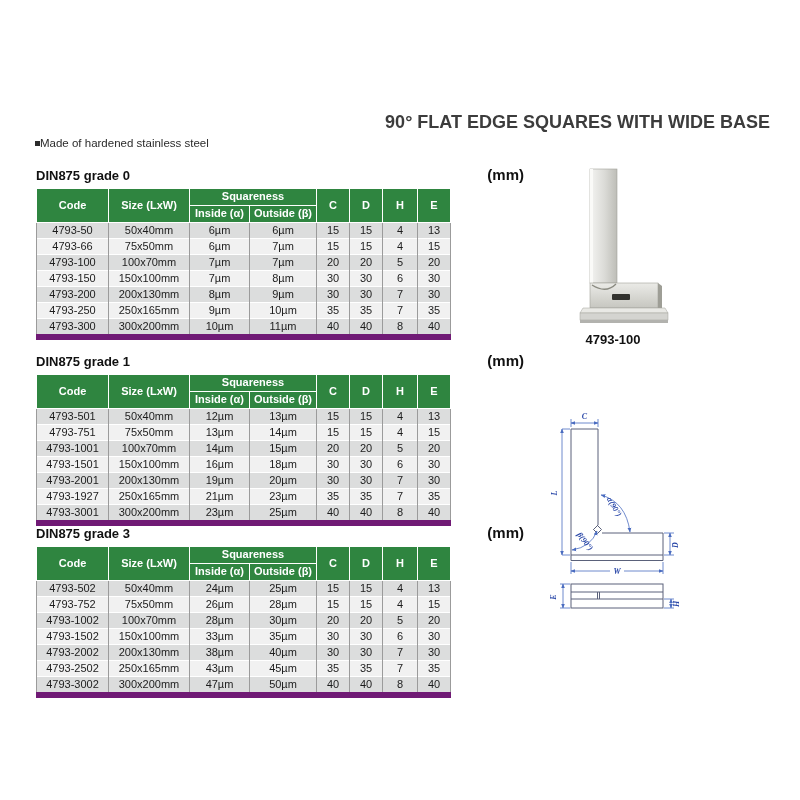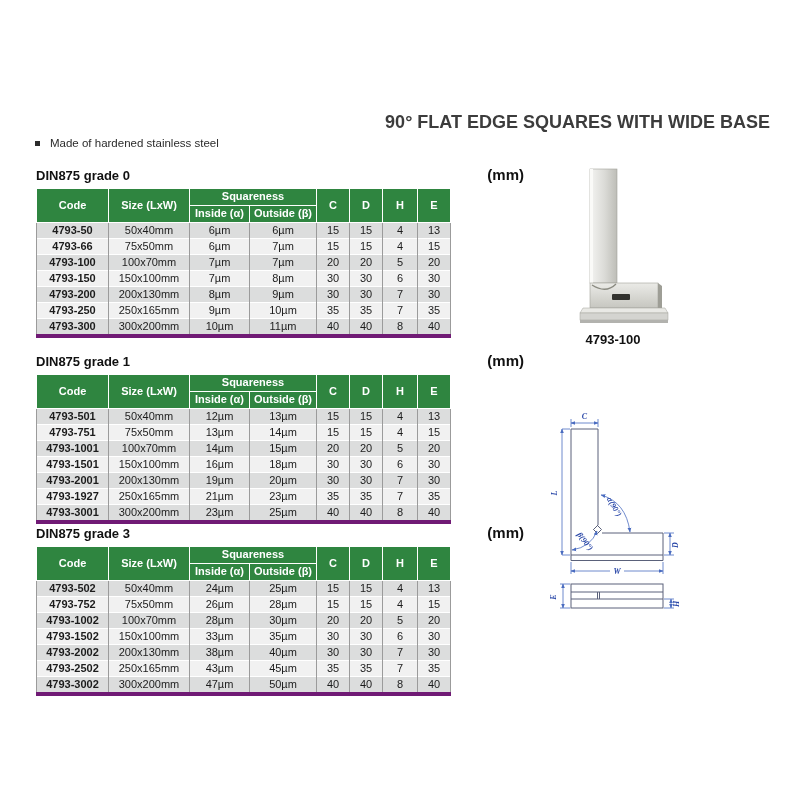--- a/index.html
+++ b/index.html
@@ -6,21 +6,21 @@
   body{
     width:800px;height:800px;position:relative;background:#ffffff;
     font-family:"Liberation Sans",sans-serif;overflow:hidden;color:#1c1c1c;
   }
   .page-title{
     position:absolute;top:92px;right:30px;font-size:18px;font-weight:bold;
     color:#3c3c3c;letter-spacing:0px;white-space:nowrap;margin-top:20px;
   }
   .feature-line{
     position:absolute;top:137px;left:35px;font-size:11.5px;color:#2b2b2b;
-    display:flex;align-items:center;gap:10px;
+    display:flex;align-items:center;gap:0;
   }
   .bullet-square{width:5px;height:5px;background:#2b2b2b;display:inline-block;flex:0 0 auto;}
 
   .section{position:absolute;left:36px;width:488px;}
   .s0{top:166px}.s1{top:352px}.s2{top:524px}
   .section-head{display:flex;justify-content:space-between;align-items:flex-end;margin-bottom:5px;}
   .section-title{font-size:13px;font-weight:bold;color:#111;}
   .unit-label{font-size:15px;font-weight:bold;color:#111;}
 
   table.spec{border-collapse:collapse;width:414px;table-layout:fixed;}
@@ -29,22 +29,22 @@
     border:1px solid #fff;padding:0;line-height:1.05;
   }
   table.spec thead tr{height:17px;}
   table.spec tbody td{
     font-size:11px;text-align:center;height:14px;padding:0.5px 0;
     border-left:1px solid #9b9b9b;border-right:1px solid #9b9b9b;
     border-top:1px solid #fff;color:#1c1c1c;line-height:1.15;
   }
   table.spec tbody tr:nth-child(odd){background:var(--rowGray,#dcdddd);}
   table.spec tbody tr:nth-child(even){background:var(--rowLight,#f1f1f1);}
-  table.spec tbody tr:last-child td{border-bottom:4px solid #701a75;margin-top:44px;}
-  table.spec td.code-cell{font-weight:bold;}
+  table.spec tbody tr:last-child td{border-bottom:6px solid #701a75;margin-top:44px;}
+  table.spec td.code-cell{font-weight:normal;}
 
   .photo-wrap{position:absolute;left:556px;top:163px;width:115px;height:160px;}
   .photo-caption{
     position:absolute;left:548px;top:332px;width:130px;text-align:center;
     font-size:13px;font-weight:bold;color:#111;
   }
   .diagram-wrap{position:absolute;left:548px;top:408px;width:150px;height:212px;}
   .dlabel{
     font-family:"Liberation Serif",serif;font-style:italic;font-weight:bold;
     font-size:8px;fill:#2947a8;

